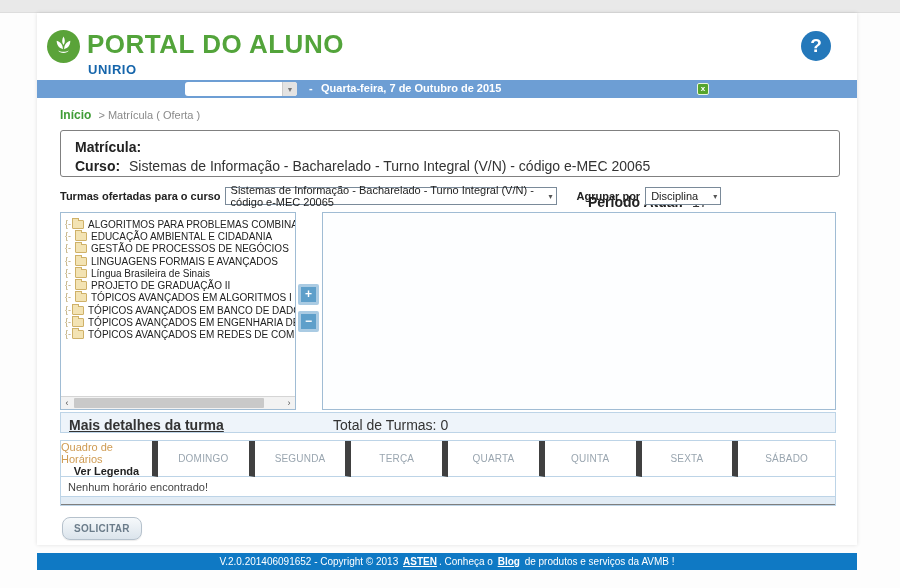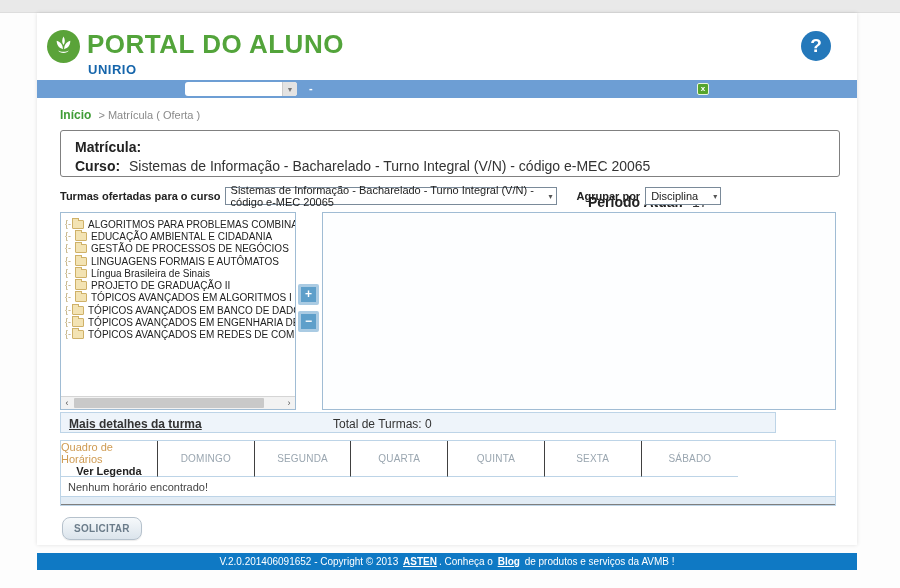--- a/index.html
+++ b/index.html
@@ -62,28 +62,28 @@
   .hs-thumb { position:absolute; left:13px; top:1px; width:190px; height:10px; background:#c9c9c9; border-radius:1px; cursor:pointer; }
 
   .mid-strip { position:absolute; left:259px; top:199px; width:26px; height:198px; }
   .xfer-btn { position:absolute; left:2px; width:21px; height:21px; background:#5e9fca; border:3px solid #aacbe3; border-radius:2px; color:#ffffff; font-weight:bold; font-size:12px; line-height:15px; text-align:center; cursor:pointer; }
   .btn-add { top:72px; }
   .btn-remove { top:99px; }
 
   .right-panel { position:absolute; left:285px; top:199px; width:514px; height:198px; border:1px solid #a0bcd4; background:#fdfeff; }
 
   
-  .details-bar { position:absolute; left:23px; top:399px; width:716px; height:21px; background:#eef4fa; border:1px solid #bdd4e7; font-size:12px; color:#333; }
+  .details-bar { position:absolute; left:23px; top:399px; width:776px; height:21px; background:#eef4fa; border:1px solid #bdd4e7; font-size:14px; color:#333; }
   .details-link { position:absolute; left:8px; top:4px; font-weight:bold; text-decoration:underline; cursor:pointer; }
   .details-total { position:absolute; left:272px; top:4px; }
 
   
   .schedule { position:absolute; left:23px; top:427px; width:776px; border:1px solid #bdd4e7; }
   .sched-head { display:grid; grid-template-columns:97px repeat(7,1fr); }
-  .sc-cell { border-right:1px solid #404040; border-bottom:1px solid #bdd4e7; height:36px; display:flex; flex-direction:column; align-items:center; justify-content:center; background:#ffffff; }
+  .sc-cell { border-right:6px solid #404040; border-bottom:1px solid #bdd4e7; height:36px; display:flex; flex-direction:column; align-items:center; justify-content:center; background:#ffffff; }
   .sc-cell:last-child { border-right:none; }
   .corner-title { color:#cf9b52; font-size:11px; }
   .corner-link { color:#222; font-size:11px; font-weight:bold; cursor:pointer; }
   .day-label { color:#9aa6b0; font-size:10px; letter-spacing:.2px; }
   .sched-empty { height:20px; background:#ffffff; border-bottom:1px solid #bdd4e7; font-size:11px; color:#444; display:flex; align-items:center; padding-left:7px; }
   .sched-foot { height:8px; background:#e2ecf5; border-bottom:1px solid #7e7e7e; }
 
   
   .solicitar-btn { position:absolute; left:25px; top:504px; padding:5px 11px; background:linear-gradient(#f6f9fb,#dbe4ec); border:1px solid #b5c1cc; border-radius:8px; color:#6b7c8a; font-size:10px; font-weight:bold; letter-spacing:.3px; cursor:pointer; box-shadow:0 1px 1px rgba(0,0,0,.08); }
 
@@ -111,20 +111,21 @@
   <div class="app-title">PORTAL DO ALUNO</div>
   <div class="org-title">UNIRIO</div>
   <div class="help-circle">?</div>
 
   <div class="datebar">
     <div class="datebar-select">
       <span></span>
       <span class="arrow-seg">▼</span>
     </div>
     <span class="date-dash">-</span>
+    <span class="date-text">Quarta-feira, 7 de Outubro de 2015</span>
     <div class="datebar-close">x</div>
   </div>
 
   <div class="breadcrumb">
     <span class="crumb-home">Início</span>
     <span class="crumb-rest">&gt; Matrícula ( Oferta )</span>
   </div>
 
   <div class="infobox">
     <div class="ib-l1">
@@ -167,21 +168,21 @@
           <span class="tlabel">EDUCAÇÃO AMBIENTAL E CIDADANIA</span>
         </div>
       <div class="titem">
           <span class="exp">{-</span>
           <span class="folder"></span>
           <span class="tlabel">GESTÃO DE PROCESSOS DE NEGÓCIOS</span>
         </div>
       <div class="titem">
           <span class="exp">{-</span>
           <span class="folder"></span>
-          <span class="tlabel">LINGUAGENS FORMAIS E AUTÔMATOS</span>
+          <span class="tlabel">LINGUAGENS FORMAIS E AVANÇADOS</span>
         </div>
       <div class="titem">
           <span class="exp">{-</span>
           <span class="folder"></span>
           <span class="tlabel">Língua Brasileira de Sinais</span>
         </div>
       <div class="titem">
           <span class="exp">{-</span>
           <span class="folder"></span>
           <span class="tlabel">PROJETO DE GRADUAÇÃO II</span>
@@ -230,20 +231,23 @@
     <div class="sched-head">
       <div class="sc-cell">
         <span class="corner-title">Quadro de Horários</span>
         <span class="corner-link">Ver Legenda</span>
       </div>
       <div class="sc-cell">
           <span class="day-label">DOMINGO</span>
         </div>
       <div class="sc-cell">
           <span class="day-label">SEGUNDA</span>
+        </div>
+      <div class="sc-cell">
+          <span class="day-label">TERÇA</span>
         </div>
       <div class="sc-cell">
           <span class="day-label">QUARTA</span>
         </div>
       <div class="sc-cell">
           <span class="day-label">QUINTA</span>
         </div>
       <div class="sc-cell">
           <span class="day-label">SEXTA</span>
         </div>

